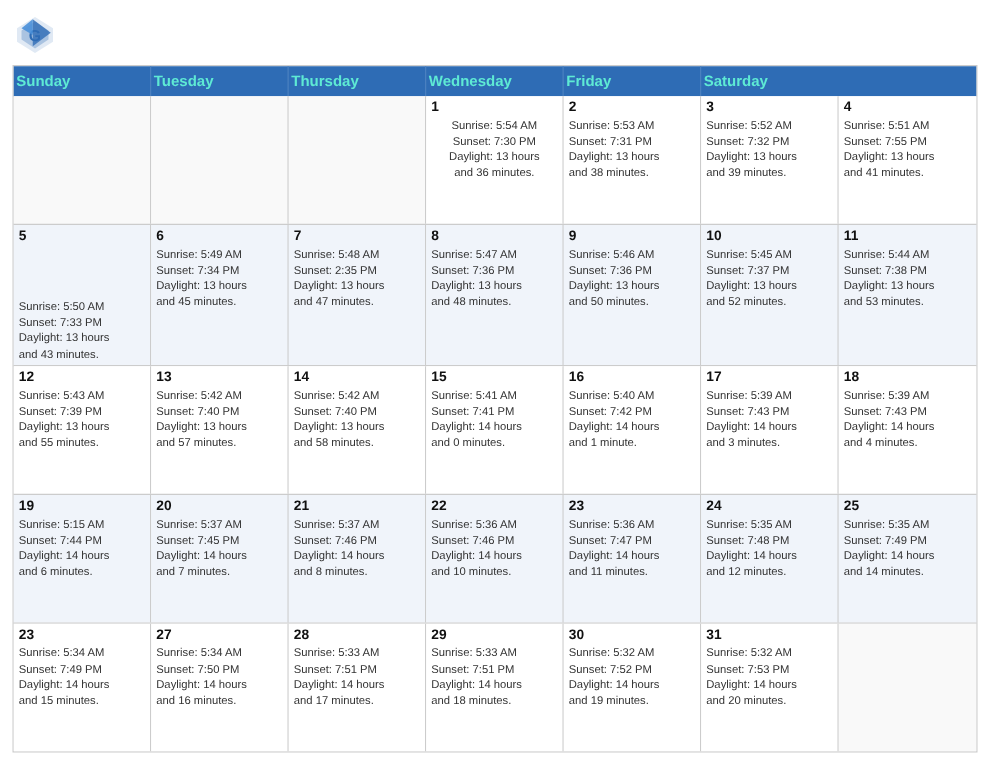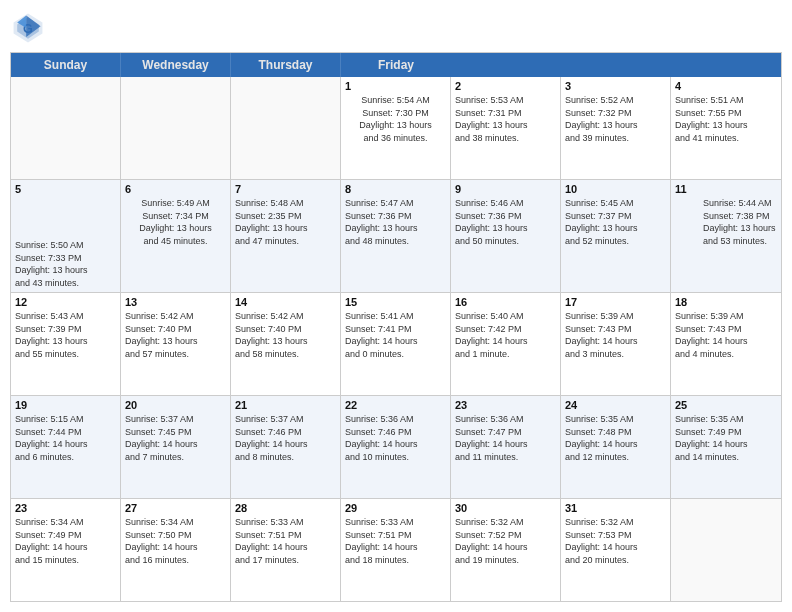--- a/index.html
+++ b/index.html
@@ -55,24 +55,23 @@
       display: flex;
       flex-direction: column;
       border: 1px solid #ccc;
     }
     .day-headers {
       display: grid;
       grid-template-columns: repeat(7, 1fr);
       background: #2e6cb5;
     }
     .day-header {
-      color: #e5e5e5;
+      color: #5eead4;
       font-size: 12px;
       font-weight: bold;
-      text-align: center;
       padding: 5px 2px;
       border-right: 1px solid #4a80c0;
     }
     .day-header:last-child { border-right: none; }
     .calendar-body {
       flex: 1;
       display: flex;
       flex-direction: column;
     }
     .week-row {
@@ -127,23 +126,25 @@
     </div>
     <div class="title-area">
       <div class="month-title"></div>
       <div class="subtitle"></div>
     </div>
   </div>
 
   <div class="calendar">
     <div class="day-headers">
     <div class="day-header">Sunday</div>
+        <div class="day-header">Tuesday</div>
+        <div class="day-header">Thursday</div>
         <div class="day-header">Wednesday</div>
-        <div class="day-header">Thursday</div>
         <div class="day-header">Friday</div>
+        <div class="day-header">Saturday</div>
       </div>
     <div class="calendar-body">
     <div class="week-row">
           <div class="day-cell empty"></div>
           <div class="day-cell empty"></div>
           <div class="day-cell empty"></div>
           <div class="day-cell">
             <div class="day-number">1</div>
             <div class="day-info" style="white-space: pre-line; text-align: center;">Sunrise: 5:54 AM
 Sunset: 7:30 PM
@@ -175,21 +176,21 @@
         <div class="week-row">
           <div class="day-cell shaded">
             <div class="day-number">5</div>
             <div class="day-info" style="white-space: pre-line; margin-top: 44px;">Sunrise: 5:50 AM
 Sunset: 7:33 PM
 Daylight: 13 hours
 and 43 minutes.</div>
           </div>
           <div class="day-cell shaded">
             <div class="day-number">6</div>
-            <div class="day-info" style="white-space: pre-line; text-align: center;">Sunrise: 5:49 AM
+            <div class="day-info" style="white-space: pre-line;">Sunrise: 5:49 AM
 Sunset: 7:34 PM
 Daylight: 13 hours
 and 45 minutes.</div>
           </div>
           <div class="day-cell shaded">
             <div class="day-number">7</div>
             <div class="day-info" style="white-space: pre-line;">Sunrise: 5:48 AM
 Sunset: 2:35 PM
 Daylight: 13 hours
 and 47 minutes.</div>
@@ -210,21 +211,21 @@
           </div>
           <div class="day-cell shaded">
             <div class="day-number">10</div>
             <div class="day-info" style="white-space: pre-line;">Sunrise: 5:45 AM
 Sunset: 7:37 PM
 Daylight: 13 hours
 and 52 minutes.</div>
           </div>
           <div class="day-cell shaded">
             <div class="day-number">11</div>
-            <div class="day-info" style="white-space: pre-line; margin-left: 28px;">Sunrise: 5:44 AM
+            <div class="day-info" style="white-space: pre-line;">Sunrise: 5:44 AM
 Sunset: 7:38 PM
 Daylight: 13 hours
 and 53 minutes.</div>
           </div>
         </div>
         <div class="week-row">
           <div class="day-cell">
             <div class="day-number">12</div>
             <div class="day-info" style="white-space: pre-line;">Sunrise: 5:43 AM
 Sunset: 7:39 PM

